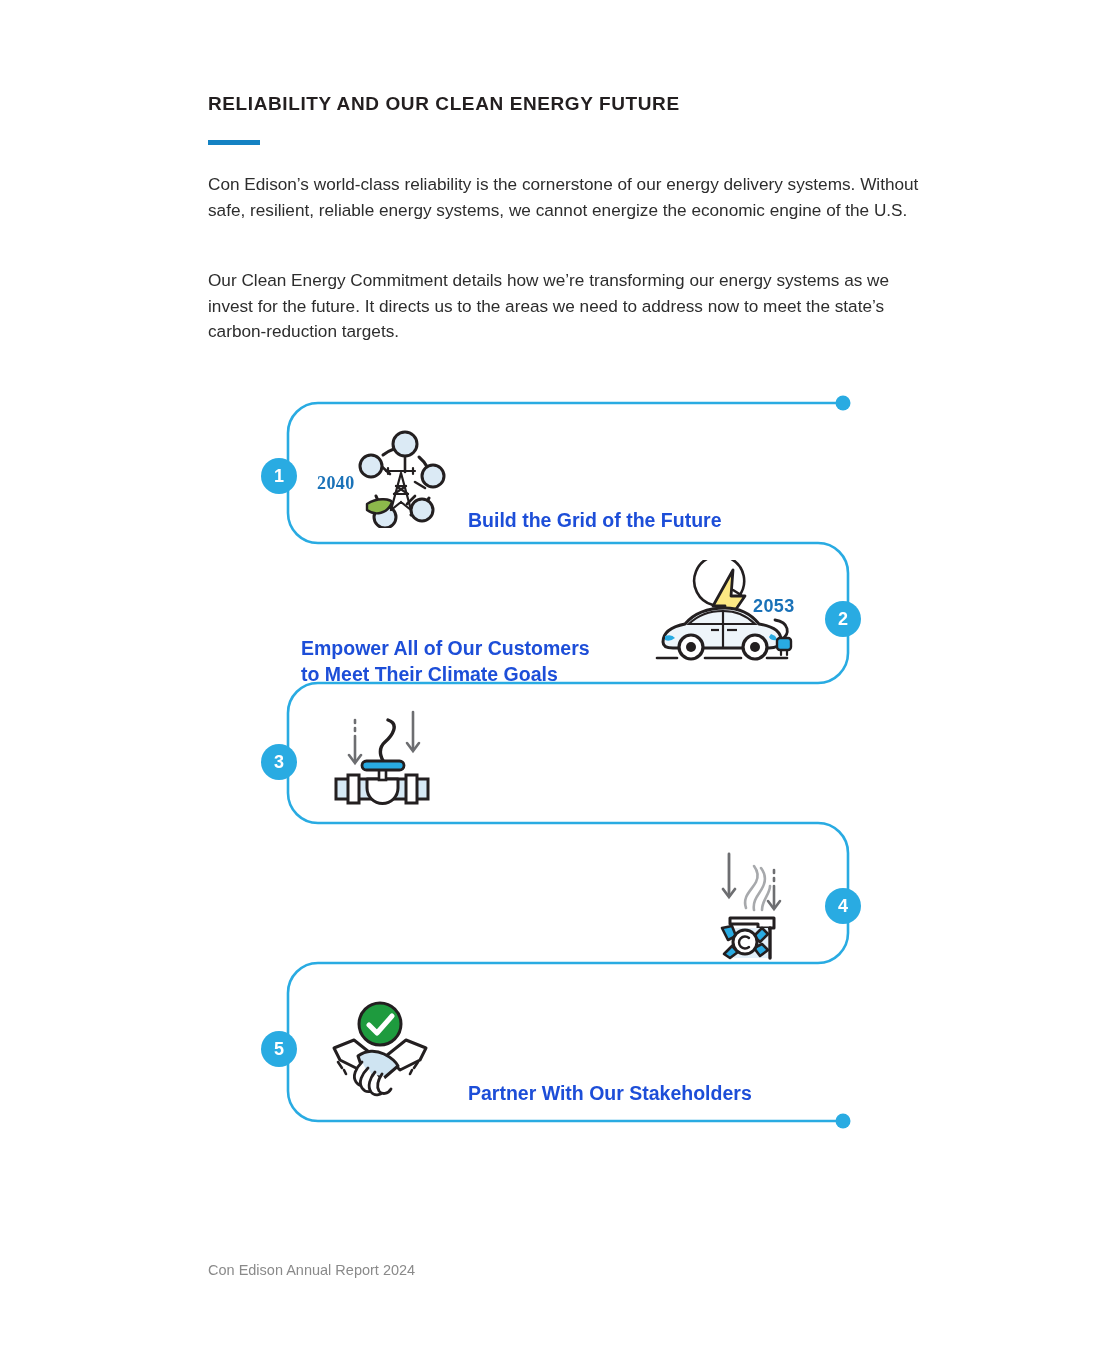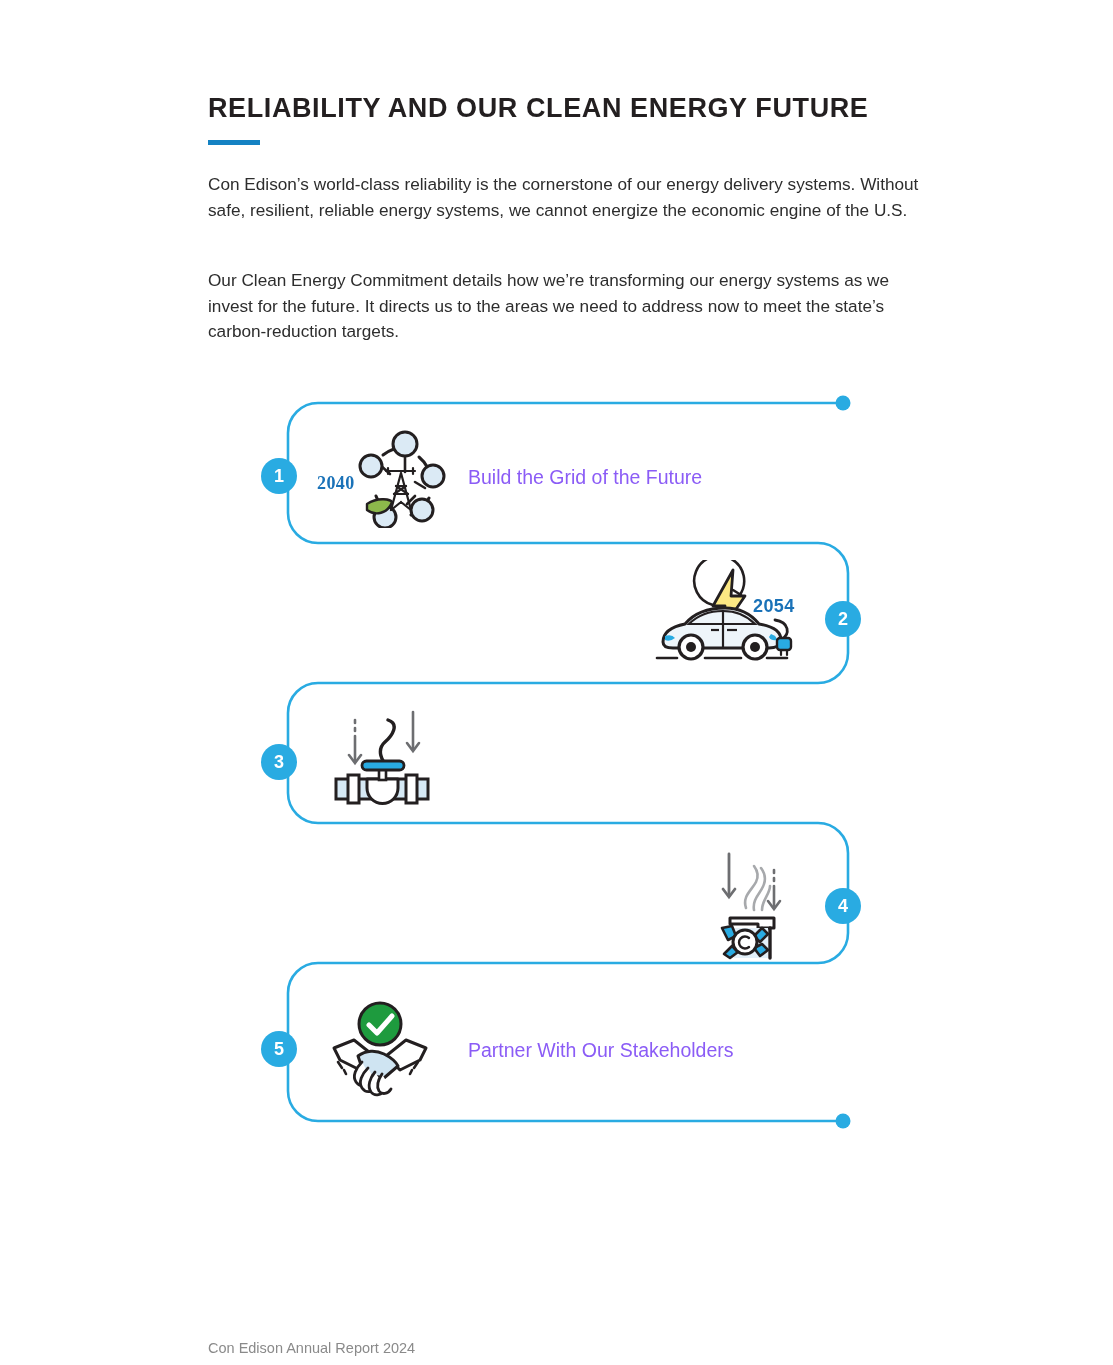--- a/index.html
+++ b/index.html
@@ -9,21 +9,21 @@
     font-family:"Liberation Sans", sans-serif;
     color:#231f20;
     position:relative;
     overflow:hidden;
   }
   .page{position:absolute;inset:0;}
 
   
   .title{
     position:absolute;left:208px;top:93px;
-    font-size:27px;font-weight:bold;
+    font-size:19px;font-weight:bold;
     letter-spacing:0.6px;
     color:#231f20;
     white-space:nowrap;
   }
   .rule{
     position:absolute;left:208px;top:140px;
     width:52px;height:5px;background:#1482c3;
   }
 
   
@@ -47,40 +47,41 @@
     background:#29abe2;
     color:#ffffff;
     font-size:18px;font-weight:bold;
     display:flex;align-items:center;justify-content:center;
     line-height:1;
   }
 
   
   .step-title{
     position:absolute;
-    font-size:19.5px;font-weight:normal;
+    font-size:19.5px;font-weight:bold;
     line-height:26px;
-    color:#8b5cf6;
+    color:#1d4ed8;
     white-space:pre-line;
+    margin-top:43px;
   }
 
   
   .year{
     position:absolute;
     font-size:18px;font-weight:bold;
     color:#1a72b8;
     letter-spacing:0.4px;
   }
 
   
   .icon-box{position:absolute;}
 
   
   .footer{
-    position:absolute;left:208px;top:1340px;
+    position:absolute;left:208px;top:1262px;
     font-size:14.5px;color:#8a8a8a;
   }
 </style>
 </head>
 <body>
 
 <div class="page">
 
   <div class="title">RELIABILITY AND OUR CLEAN ENERGY FUTURE</div>
   <div class="rule"></div>
@@ -138,21 +139,23 @@
           <path d="M49,76 L61,68 M51,68 L63,76"></path>
           <path d="M46,92 L56,84 M56,84 L66,92"></path>
         </g>
 
         <path d="M22,86 C34,78 46,82 47,84 C43,96 30,98 22,92 Z" fill="#8cb84b" stroke="#231f20" stroke-width="2.4" stroke-linejoin="round"></path>
       </svg>
     </div>
     <div class="step-title" style="left:468px;top:464px;">Build the Grid of the Future</div>
 
     <div class="badge" style="left:825px;top:601px;">2</div>
-    <div class="year" style="left:753px;top:596px;">2054</div>
+    <div class="year" style="left:753px;top:596px;">2053</div>
+    <div class="step-title" style="left:301px;top:592px;">Empower All of Our Customers
+to Meet Their Climate Goals</div>
     <div class="icon-box" style="left:655px;top:560px;">
       <svg width="140" height="102" viewBox="0 0 140 102">
 
         <path d="M58,45 A25,25 0 1 1 84,36" fill="none" stroke="#231f20" stroke-width="2.6" stroke-linecap="round"></path>
         <path d="M78,30 L86,35 L79,41" fill="none" stroke="#231f20" stroke-width="2.6" stroke-linecap="round" stroke-linejoin="round"></path>
 
         <path d="M78,10 L58,46 L70,46 L64,74 L90,36 L76,36 Z" fill="#fce883" stroke="#231f20" stroke-width="2.8" stroke-linejoin="round"></path>
 
         <path d="M8,82 C8,70 20,66 30,64 C40,52 56,48 70,48 C86,48 96,54 104,64
                  C116,66 126,70 126,80 C126,86 120,88 114,88 L18,88 C12,88 8,86 8,82 Z" fill="#eef5fa" stroke="#231f20" stroke-width="3" stroke-linejoin="round"></path>

